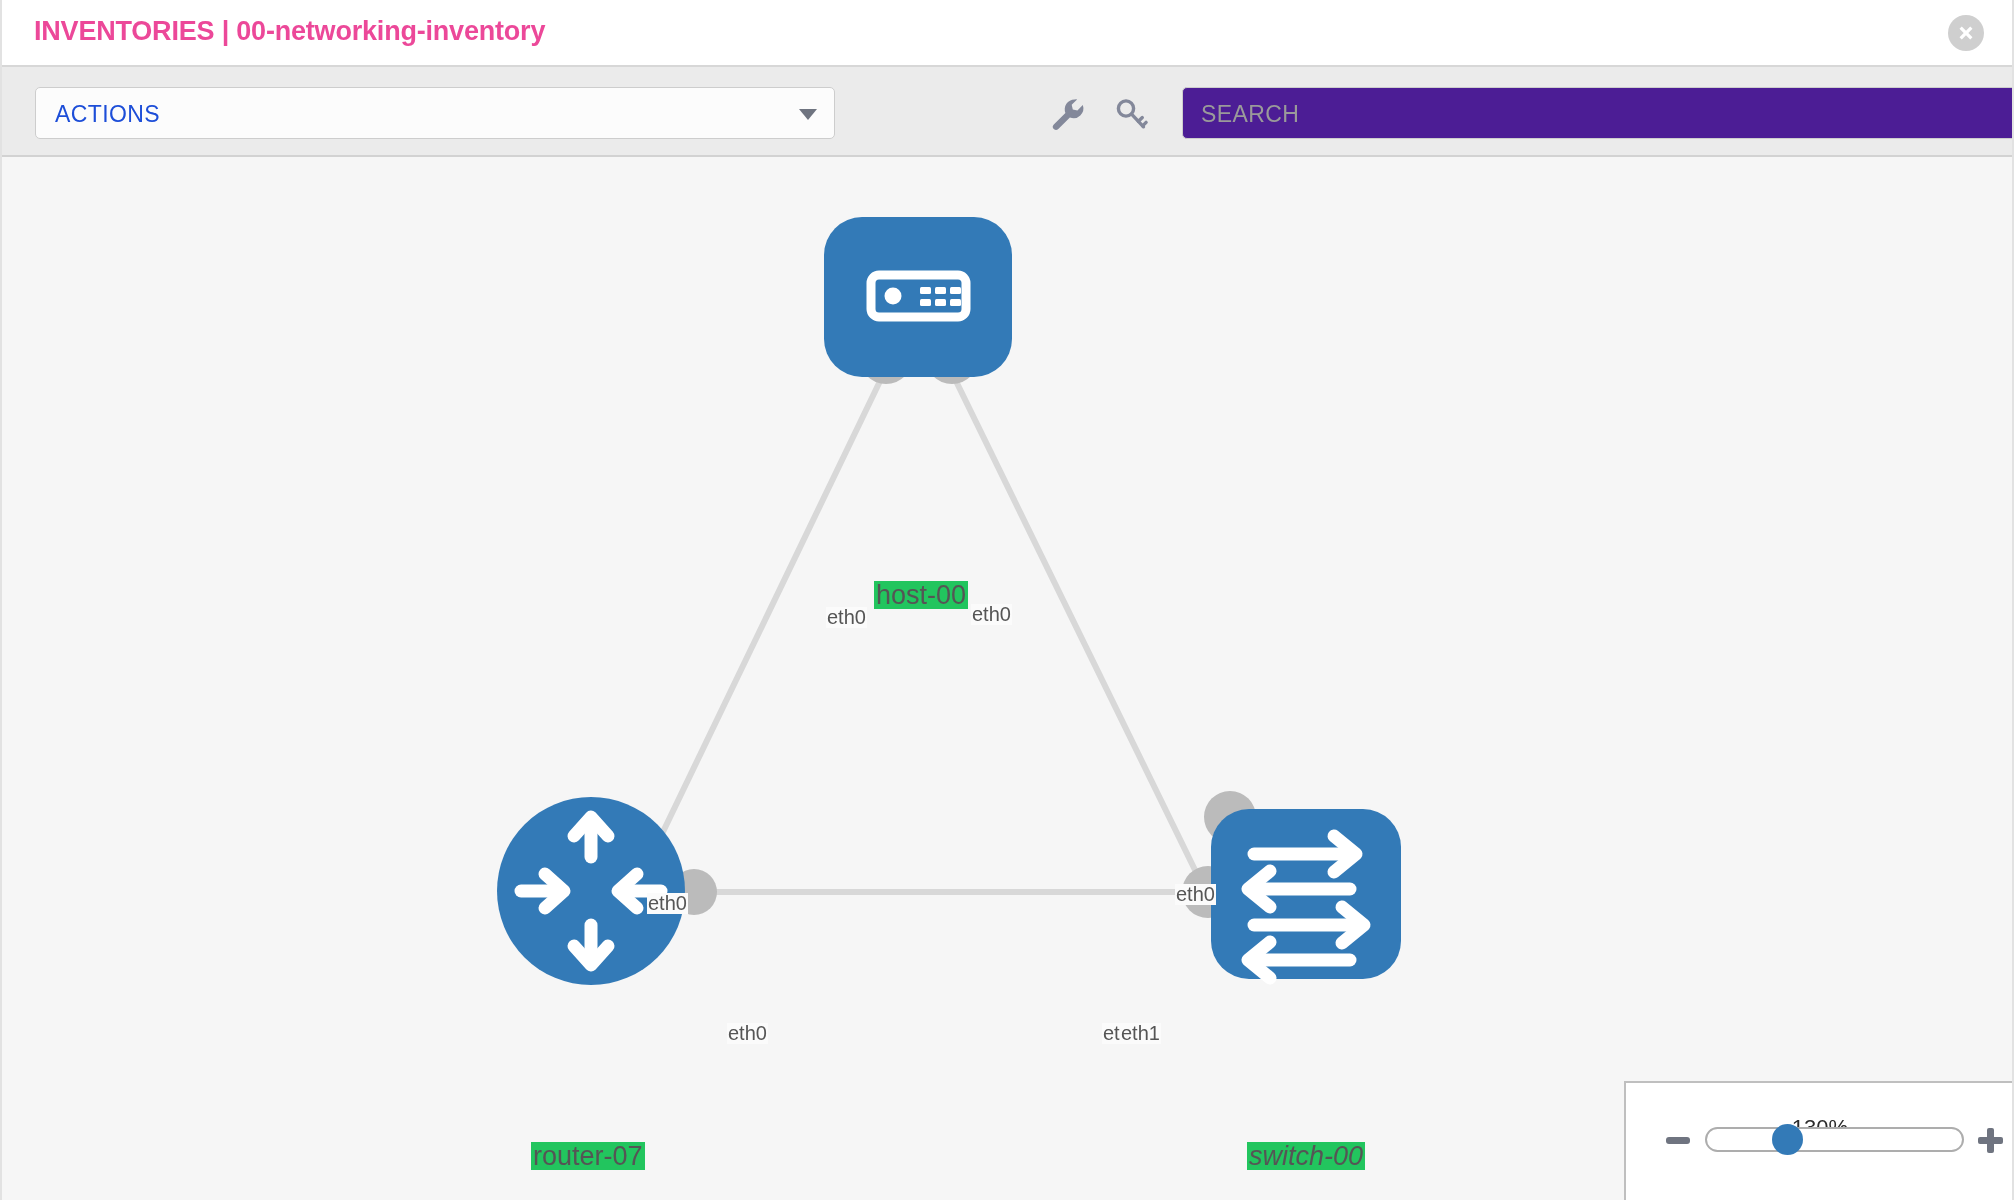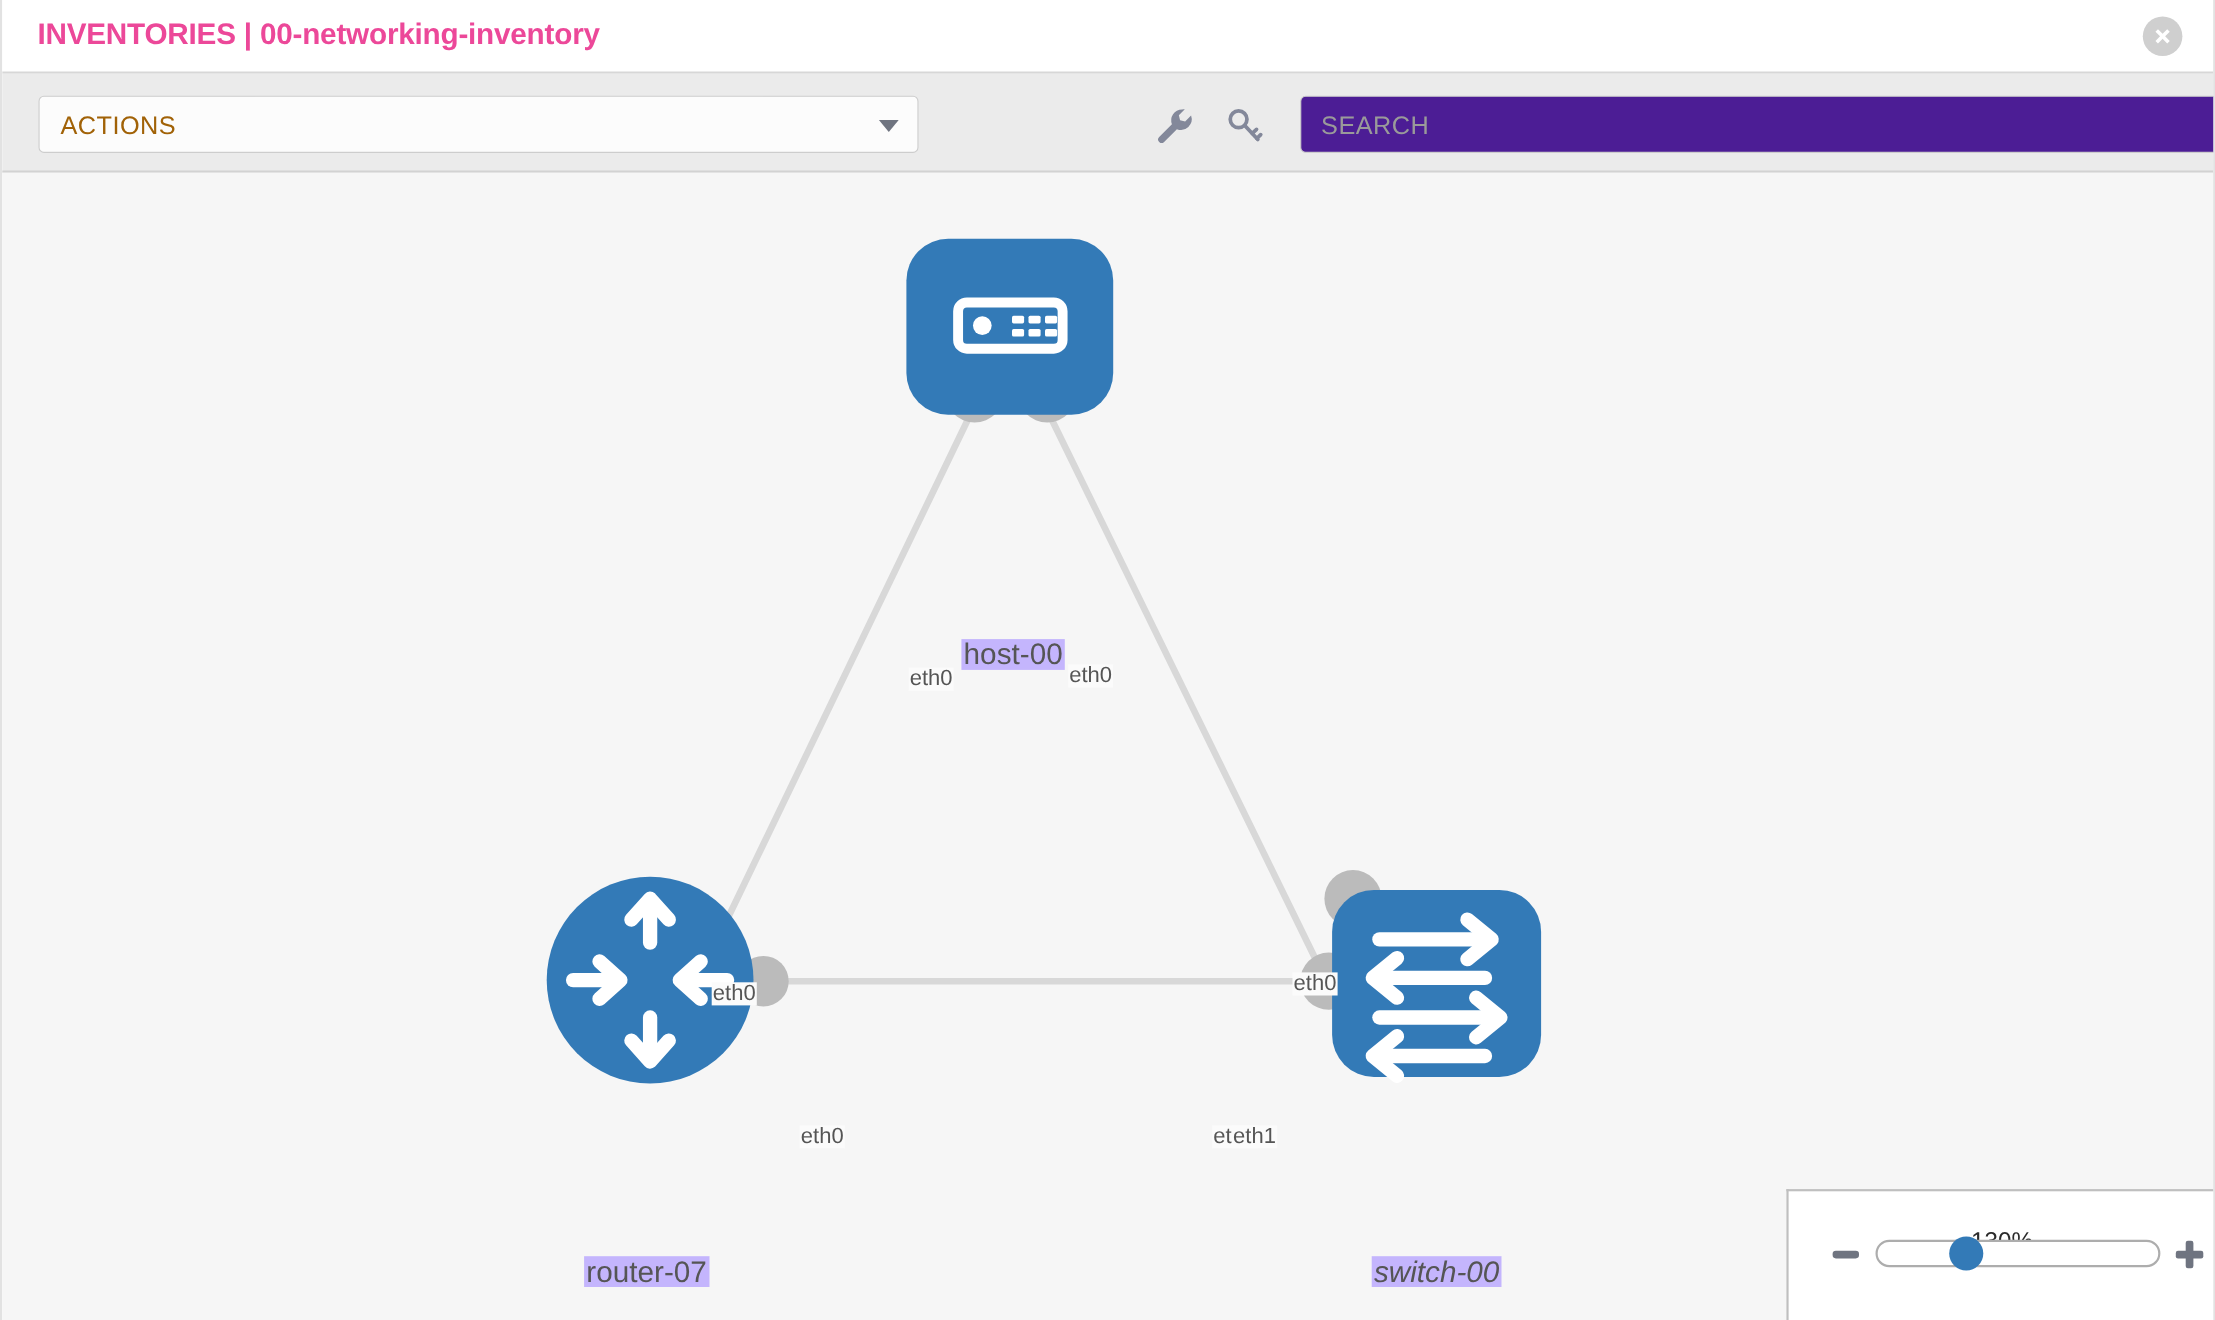--- a/index.html
+++ b/index.html
@@ -76,21 +76,21 @@
     border: 1px solid #cdcdcd;
     border-radius: 5px;
     box-sizing: border-box;
     cursor: pointer;
   }
   .actions-select .label {
     position: absolute;
     left: 19px;
     top: 13px;
     font-size: 23px;
-    color: #a16207;
+    color: #1d4ed8;
     letter-spacing: 0.4px;
   }
   .caret {
     position: absolute;
     right: 17px;
     top: 21px;
     width: 0; height: 0;
     border-left: 9px solid transparent;
     border-right: 9px solid transparent;
     border-top: 11px solid #6f7480;
@@ -134,21 +134,21 @@
     right: 0; bottom: 0;
     background: #f6f6f6;
     overflow: hidden;
   }
   .canvas svg { display: block; }
 
   .node-label {
     position: absolute;
     font-size: 27px;
     color: #555555;
-    background: #c4b5fd;
+    background: #22c55e;
     white-space: nowrap;
     padding: 0 2px;
     line-height: 1.05;
   }
   .port-label {
     position: absolute;
     font-size: 20px;
     color: #555555;
     background: #fbfbfb;
     white-space: nowrap;

